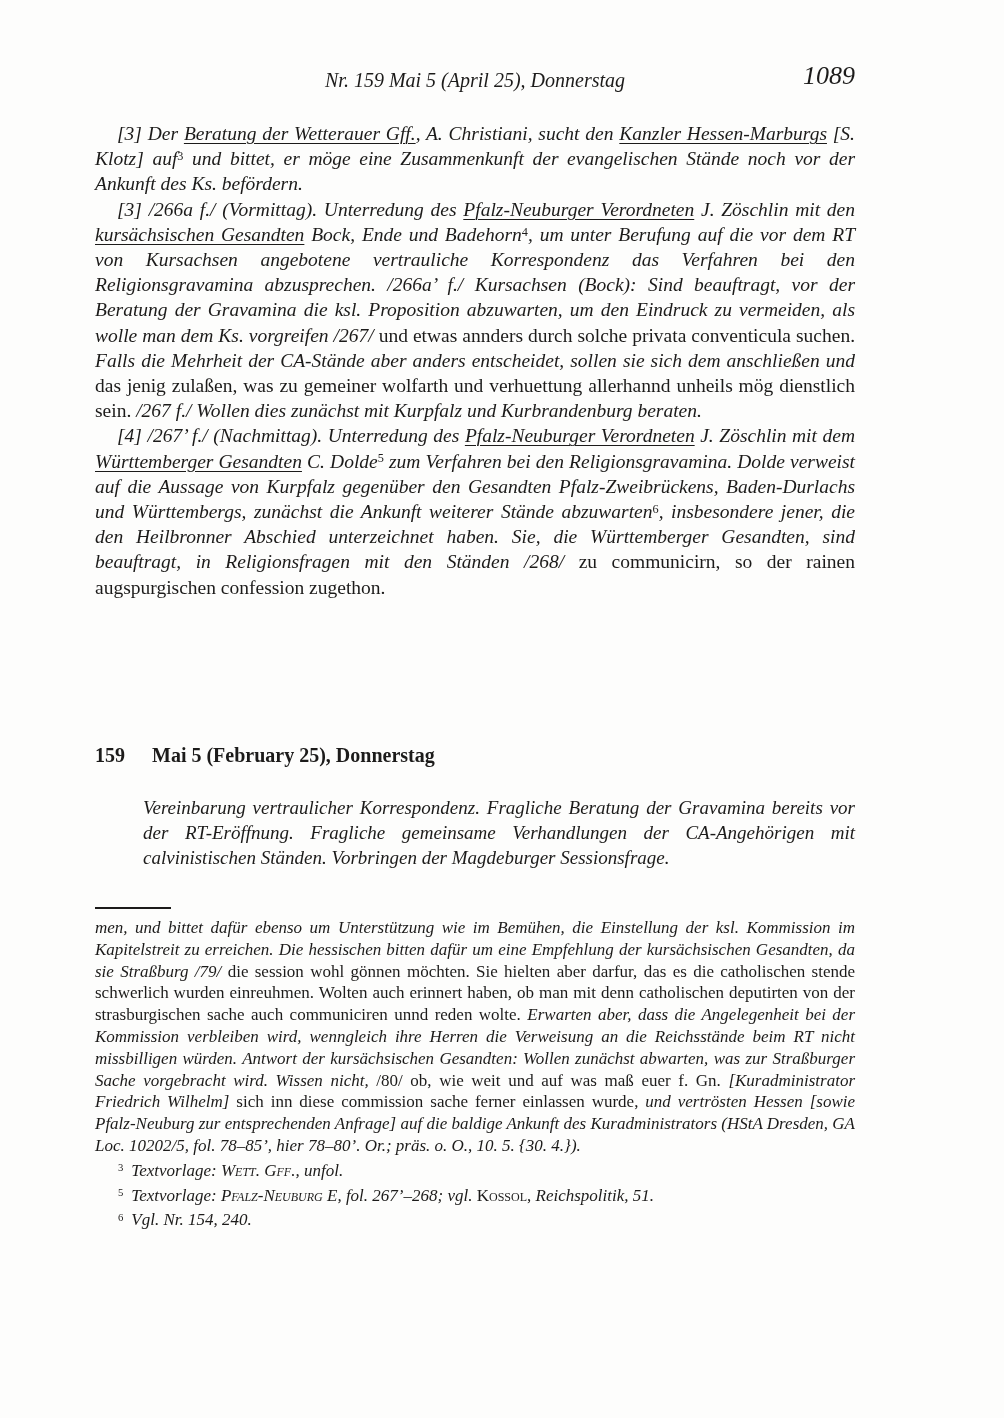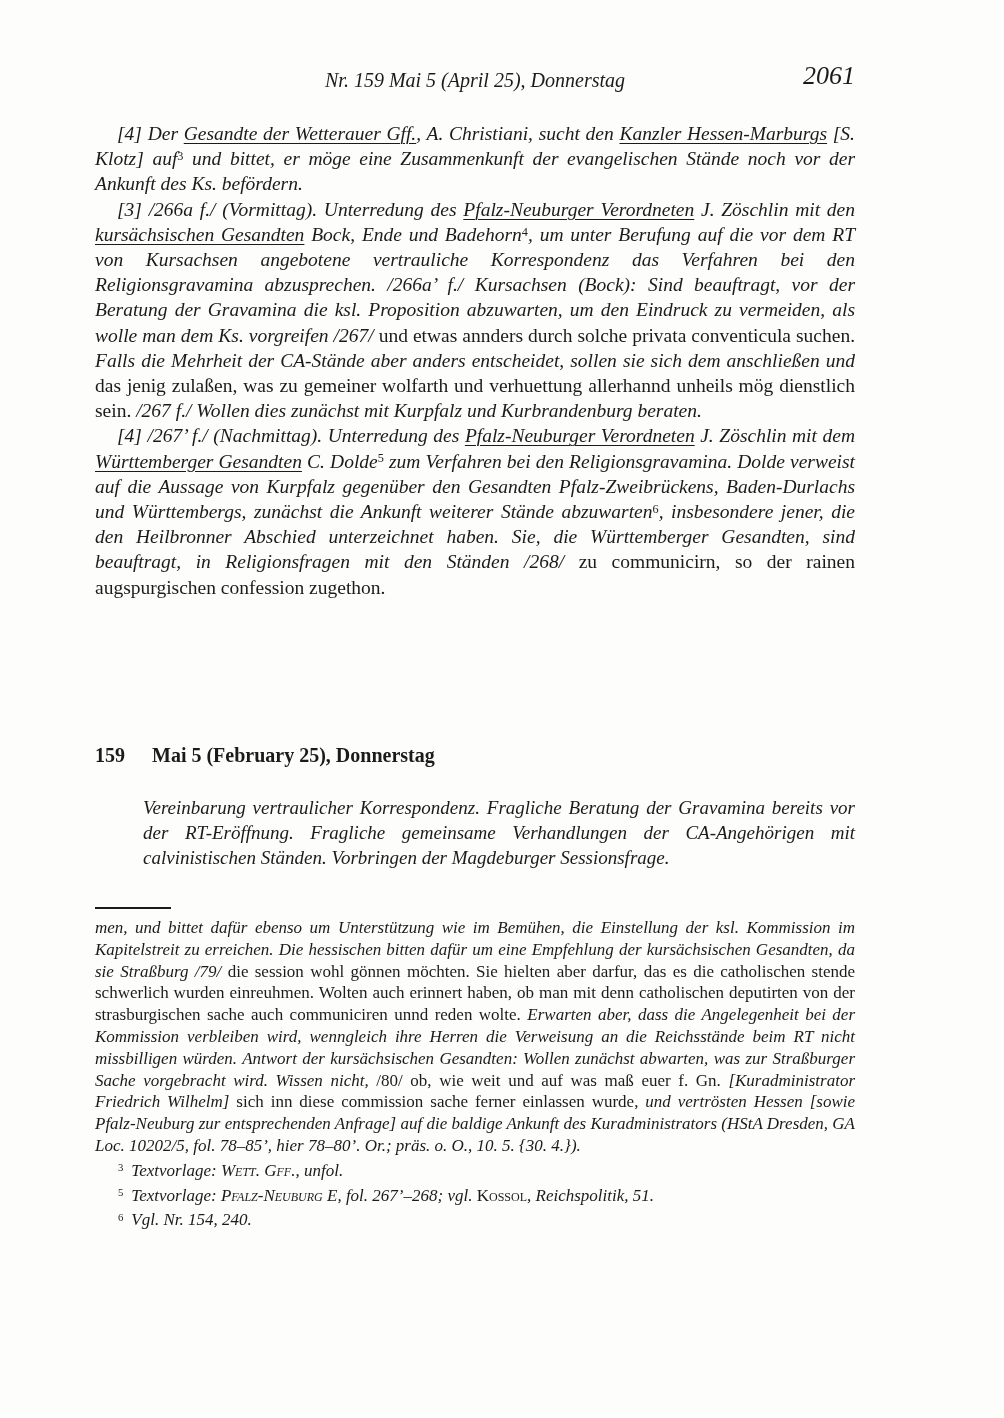--- a/index.html
+++ b/index.html
@@ -115,25 +115,25 @@
     top: -0.42em;
   }
 </style>
 </head>
 <body>
 
 <div class="page">
 
   <div class="running-head">
     <span>Nr. 159 Mai 5 (April 25), Donnerstag</span>
-    <span class="page-number">2061</span>
+    <span class="page-number">1089</span>
   </div>
 
   <div class="body-text">
-    <p><span class="it">[4] Der </span><span class="it u">Gesandte der Wetterauer Gff.</span><span class="it">, A. Christiani, sucht den </span><span class="it u">Kanzler Hessen-Marburgs</span><span class="it"> [S. Klotz] auf</span><span class="sup">3</span><span class="it"> und bittet, er möge eine Zusammenkunft der evangelischen Stände noch vor der Ankunft des Ks. befördern.</span></p>
+    <p><span class="it">[3] Der </span><span class="it u">Beratung der Wetterauer Gff.</span><span class="it">, A. Christiani, sucht den </span><span class="it u">Kanzler Hessen-Marburgs</span><span class="it"> [S. Klotz] auf</span><span class="sup">3</span><span class="it"> und bittet, er möge eine Zusammenkunft der evangelischen Stände noch vor der Ankunft des Ks. befördern.</span></p>
     <p><span class="it">[3] /266a f./ (Vormittag). Unterredung des </span><span class="it u">Pfalz-Neuburger Verordneten</span><span class="it"> J. Zöschlin mit den </span><span class="it u">kursächsischen Gesandten</span><span class="it"> Bock, Ende und Badehorn</span><span class="sup">4</span><span class="it">, um unter Berufung auf die vor dem RT von Kursachsen angebotene vertrauliche Korrespondenz das Verfahren bei den Religionsgravamina abzusprechen. /266a’ f./ Kursachsen (Bock): Sind beauftragt, vor der Beratung der Gravamina die ksl. Proposition abzuwarten, um den Eindruck zu vermeiden, als wolle man dem Ks. vorgreifen /267/ </span><span class="rm">und etwas annders durch solche privata conventicula suchen.</span><span class="it"> Falls die Mehrheit der CA-Stände aber anders entscheidet, sollen sie sich dem anschließen und </span><span class="rm">das jenig zulaßen, was zu gemeiner wolfarth und verhuettung allerhannd unheils mög dienstlich sein.</span><span class="it"> /267 f./ Wollen dies zunächst mit Kurpfalz und Kurbrandenburg beraten.</span></p>
     <p><span class="it">[4] /267’ f./ (Nachmittag). Unterredung des </span><span class="it u">Pfalz-Neuburger Verordneten</span><span class="it"> J. Zöschlin mit dem </span><span class="it u">Württemberger Gesandten</span><span class="it"> C. Dolde</span><span class="sup">5</span><span class="it"> zum Verfahren bei den Religionsgravamina. Dolde verweist auf die Aussage von Kurpfalz gegenüber den Gesandten Pfalz-Zweibrückens, Baden-Durlachs und Württembergs, zunächst die Ankunft weiterer Stände abzuwarten</span><span class="sup">6</span><span class="it">, insbesondere jener, die den Heilbronner Abschied unterzeichnet haben. Sie, die Württemberger Gesandten, sind beauftragt, in Religionsfragen mit den Ständen /268/ </span><span class="rm">zu communicirn, so der rainen augspurgischen confession zugethon.</span></p>
   </div>
 
   <div class="entry-heading">
     <span class="entry-number">159</span>
     <span class="entry-title">Mai 5 (February 25), Donnerstag</span>
   </div>
 
   <div class="summary">

